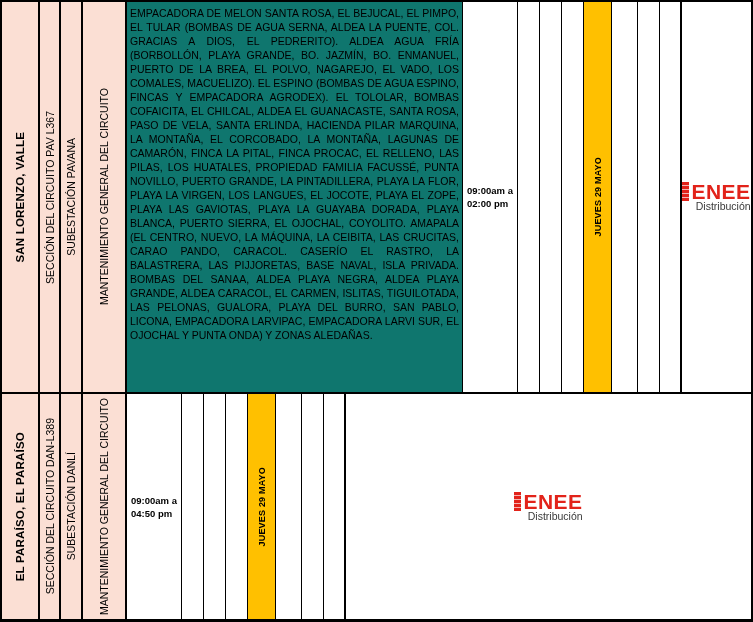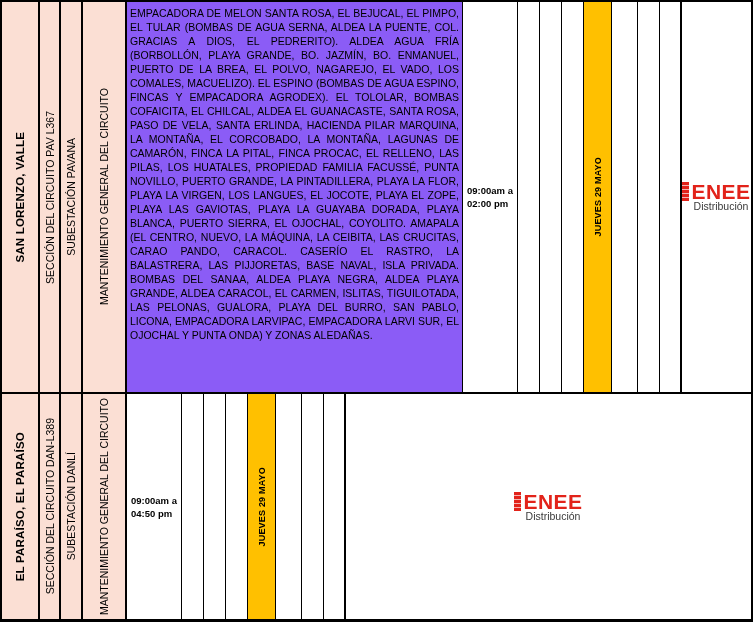--- a/index.html
+++ b/index.html
@@ -30,21 +30,21 @@
     color:#000;
   }
   .c-muni { width:38px; }
   .c-muni .vert { font-weight:bold; font-size:11.5px; letter-spacing:.2px; }
   .c-circ { width:21px; }
   .c-sub  { width:22px; }
   .c-work { width:44px; }
   .c-circ .vert, .c-sub .vert, .c-work .vert { font-size:10.5px; }
 
   
-  .c-areas { width:336px; background:#8b5cf6; padding:4px 3px; }
+  .c-areas { width:336px; background:#0f766e; padding:4px 3px; }
   .areas-text {
     font-size:10.5px; line-height:14px; color:#000;
     text-align:justify; text-justify:inter-word;
     width:100%;
   }
   .c-areas.v-top { align-items:flex-start; }
   .c-areas.v-mid { align-items:center; }
 
   
   .c-time { width:55px; }
@@ -53,21 +53,21 @@
   
   .c-sp22 { width:22px; background:#fff; }
   .c-sp26 { width:26px; background:#fff; }
 
   
   .c-day { width:28px; background:#FFC000; }
   .c-day .vert { font-weight:bold; font-size:9px; letter-spacing:.2px; }
 
   
   .c-logo { flex:1; border-right:none; background:#fff; }
-  .enee-logo { display:flex; flex-direction:column; align-items:center; }
+  .enee-logo { display:flex; flex-direction:column; align-items:flex-end; }
   .logo-top { display:flex; align-items:stretch; }
   .logo-bar {
     width:7px; margin-right:2px;
     background:repeating-linear-gradient(to bottom,#E2231A 0 3px,#f5b5b2 3px 4px);
   }
   .logo-enee {
     color:#E2231A; font-weight:800; font-size:21px; line-height:19px;
     letter-spacing:0.5px; transform:scaleY(0.95);
   }
   .logo-sub {

